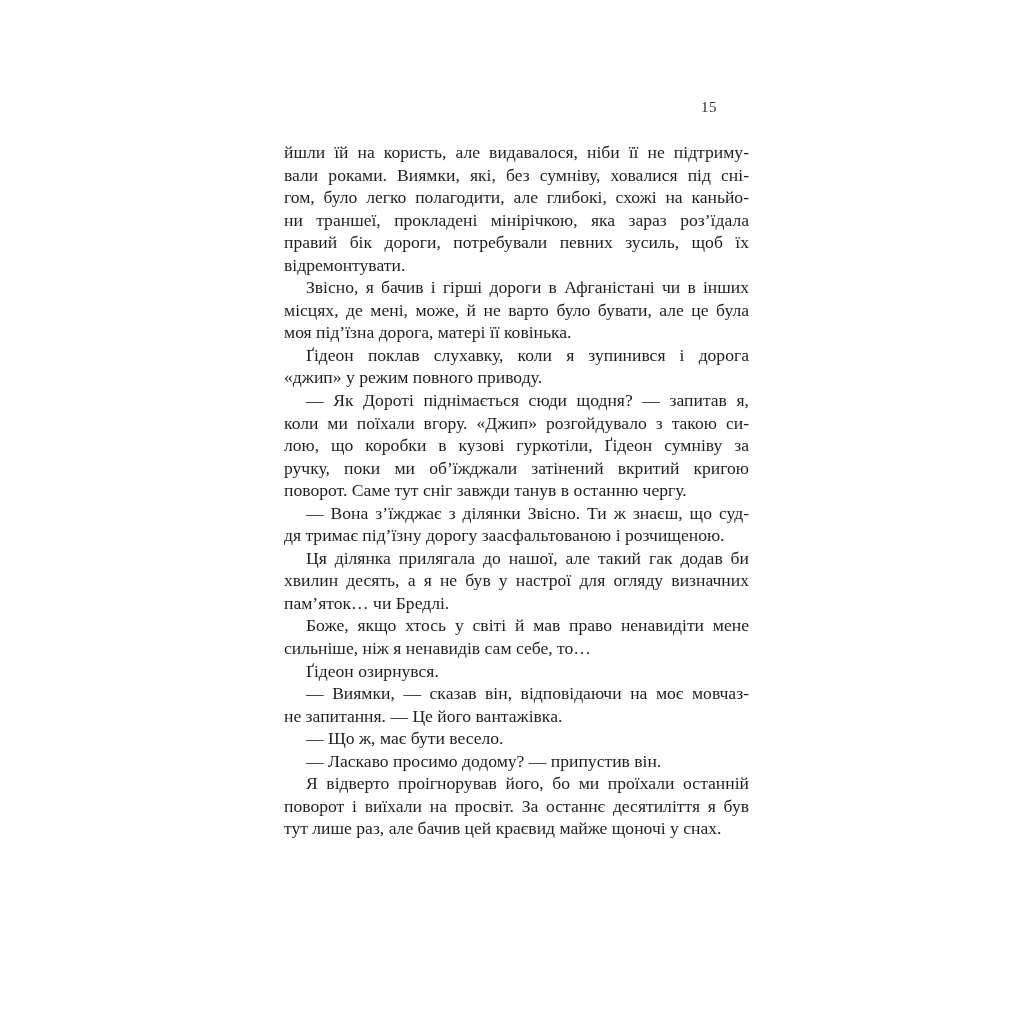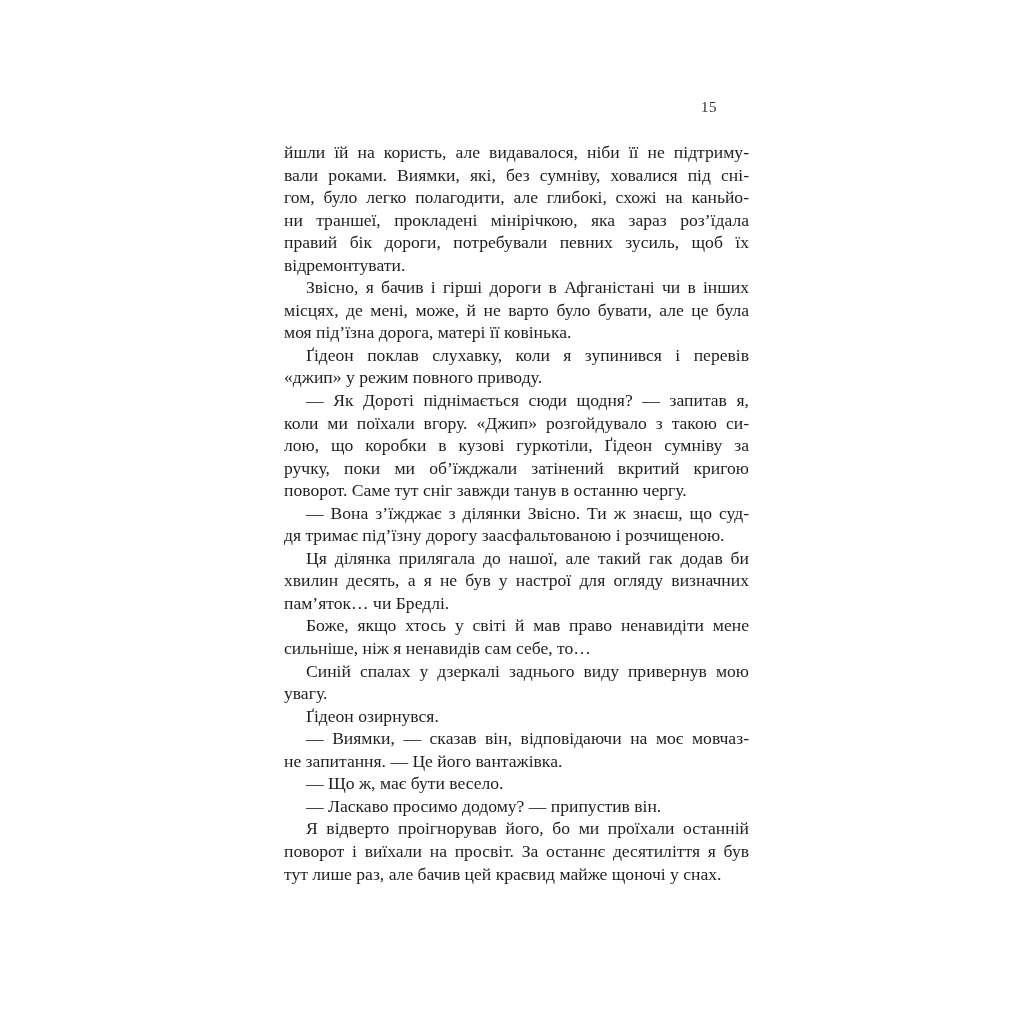--- a/index.html
+++ b/index.html
@@ -56,21 +56,21 @@
         <div class="line justified">ни траншеї, прокладені мінірічкою, яка зараз роз’їдала</div>
         <div class="line justified">правий бік дороги, потребували певних зусиль, щоб їх</div>
         <div class="line last">відремонтувати.</div>
       </div>
       <div class="para">
         <div class="line justified indent">Звісно, я бачив і гірші дороги в Афганістані чи в інших</div>
         <div class="line justified">місцях, де мені, може, й не варто було бувати, але це була</div>
         <div class="line last">моя під’їзна дорога, матері її ковінька.</div>
       </div>
       <div class="para">
-        <div class="line justified indent">Ґідеон поклав слухавку, коли я зупинився і перевів</div>
+        <div class="line justified indent">Ґідеон поклав слухавку, коли я зупинився і дорога</div>
         <div class="line last">«джип» у режим повного приводу.</div>
       </div>
       <div class="para">
         <div class="line justified indent">— Як Дороті піднімається сюди щодня? — запитав я,</div>
         <div class="line justified">коли ми поїхали вгору. «Джип» розгойдувало з такою си-</div>
         <div class="line justified">лою, що коробки в кузові гуркотіли, Ґідеон сумніву за</div>
         <div class="line justified">ручку, поки ми об’їжджали затінений вкритий кригою</div>
         <div class="line last">поворот. Саме тут сніг завжди танув в останню чергу.</div>
       </div>
       <div class="para">
@@ -80,24 +80,20 @@
       <div class="para">
         <div class="line justified indent">Ця ділянка прилягала до нашої, але такий гак додав би</div>
         <div class="line justified">хвилин десять, а я не був у настрої для огляду визначних</div>
         <div class="line last">пам’яток… чи Бредлі.</div>
       </div>
       <div class="para">
         <div class="line justified indent">Боже, якщо хтось у світі й мав право ненавидіти мене</div>
         <div class="line last">сильніше, ніж я ненавидів сам себе, то…</div>
       </div>
       <div class="para">
-        <div class="line justified indent">Синій спалах у дзеркалі заднього виду привернув мою</div>
-        <div class="line last">увагу.</div>
-      </div>
-      <div class="para">
         <div class="line last indent">Ґідеон озирнувся.</div>
       </div>
       <div class="para">
         <div class="line justified indent">— Виямки, — сказав він, відповідаючи на моє мовчаз-</div>
         <div class="line last">не запитання. — Це його вантажівка.</div>
       </div>
       <div class="para">
         <div class="line last indent">— Що ж, має бути весело.</div>
       </div>
       <div class="para">

